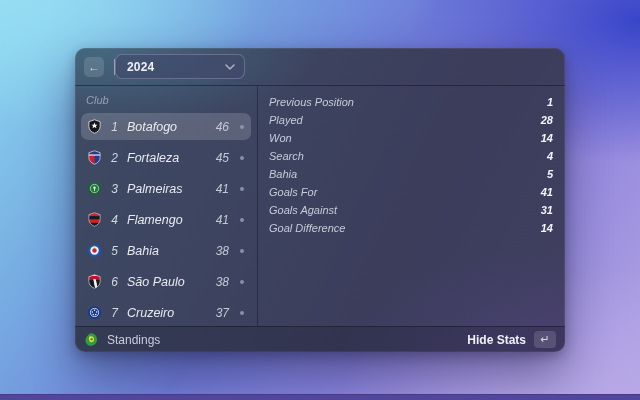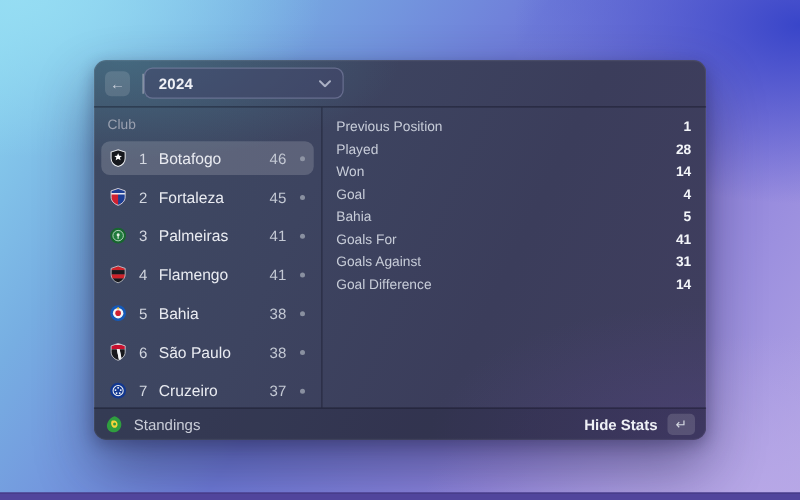--- a/index.html
+++ b/index.html
@@ -34,27 +34,27 @@
   
   .toolbar { height:38px; flex:0 0 38px; display:flex; align-items:center;
     padding:0 9px; border-bottom:1px solid rgba(10,12,24,.45); }
   .back-btn { width:20px; height:20px; border-radius:5px;
     background:rgba(255,255,255,.13); display:flex; align-items:center; justify-content:center;
     color:#c9cfda; font-size:12px; line-height:1; cursor:default; }
   .caret { width:1px; height:16px; background:#9aa2b2; margin-left:10px; }
   .search-input { flex:1; margin-left:3px; background:transparent; border:none; outline:none;
     font-family:inherit; font-size:13px; color:#e7eaf0; }
   .search-input::placeholder { color:#8a92a3; }
-  .season-select { width:160px; height:25px; border-radius:7px;
+  .season-select { width:130px; height:25px; border-radius:7px;
     border:1px solid rgba(150,155,190,.45); background:rgba(66,70,105,.55);
     display:flex; align-items:center; justify-content:space-between; padding:0 9px 0 11px; }
   .season-value { font-size:12px; font-weight:bold; color:#eef0f6; letter-spacing:.2px; }
 
   
-  .main { flex:1; display:flex; min-height:0; }
+  .main { flex:1; display:flex; min-height:0;font-style:italic; }
   .clubs-panel { width:183px; flex:0 0 183px; border-right:1px solid rgba(10,12,24,.40);
     padding:6px 6px 0 6px; }
   .clubs-header { font-size:11px; color:#99a0af; padding:2px 0 7px 5px; }
   .club-row { height:27px; margin-bottom:4px; display:flex; align-items:center;
     padding:0 7px 0 6px; border-radius:7px; cursor:default; }
   .club-row.selected { background:rgba(255,255,255,.16); }
   .crest { width:15px; height:15px; flex:0 0 15px; display:flex; }
   .club-pos { width:9px; text-align:center; margin-left:8px; font-size:12px; color:#d3d7e0; }
   .club-name { margin-left:8px; font-size:12.5px; color:#e9ebf1; white-space:nowrap; }
   .club-pts { margin-left:auto; font-size:12px; color:#c4c9d4; }
@@ -224,21 +224,21 @@
       </div>
       <div class="stat-row">
         <span class="stat-label">Played</span>
         <span class="stat-value">28</span>
       </div>
       <div class="stat-row">
         <span class="stat-label">Won</span>
         <span class="stat-value">14</span>
       </div>
       <div class="stat-row">
-        <span class="stat-label">Goal</span>
+        <span class="stat-label">Search</span>
         <span class="stat-value">4</span>
       </div>
       <div class="stat-row">
         <span class="stat-label">Bahia</span>
         <span class="stat-value">5</span>
       </div>
       <div class="stat-row">
         <span class="stat-label">Goals For</span>
         <span class="stat-value">41</span>
       </div>

